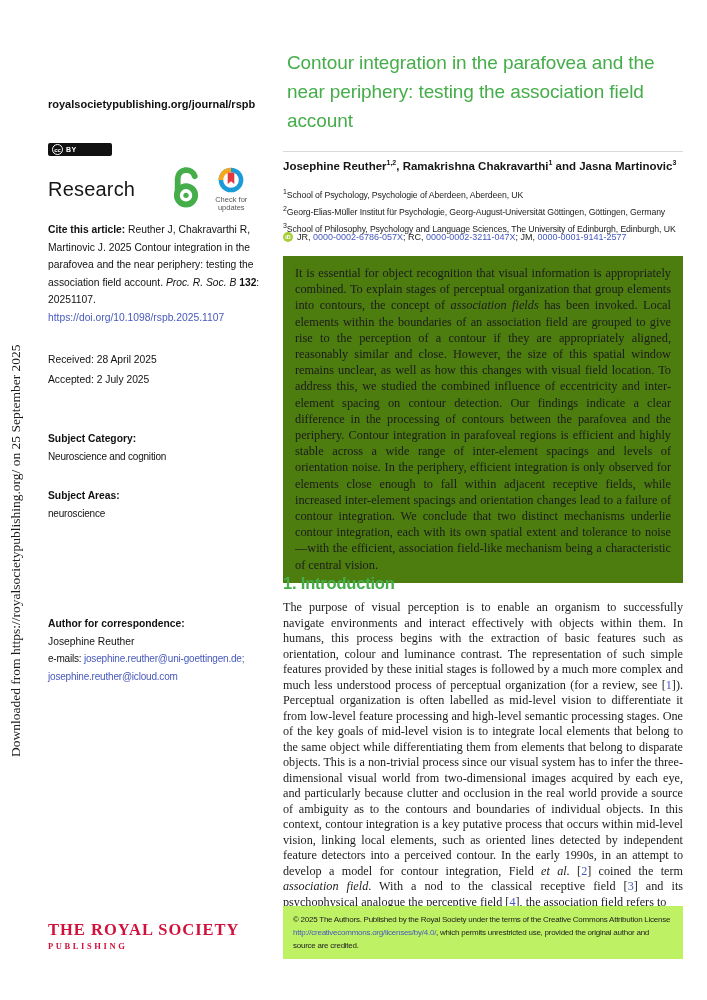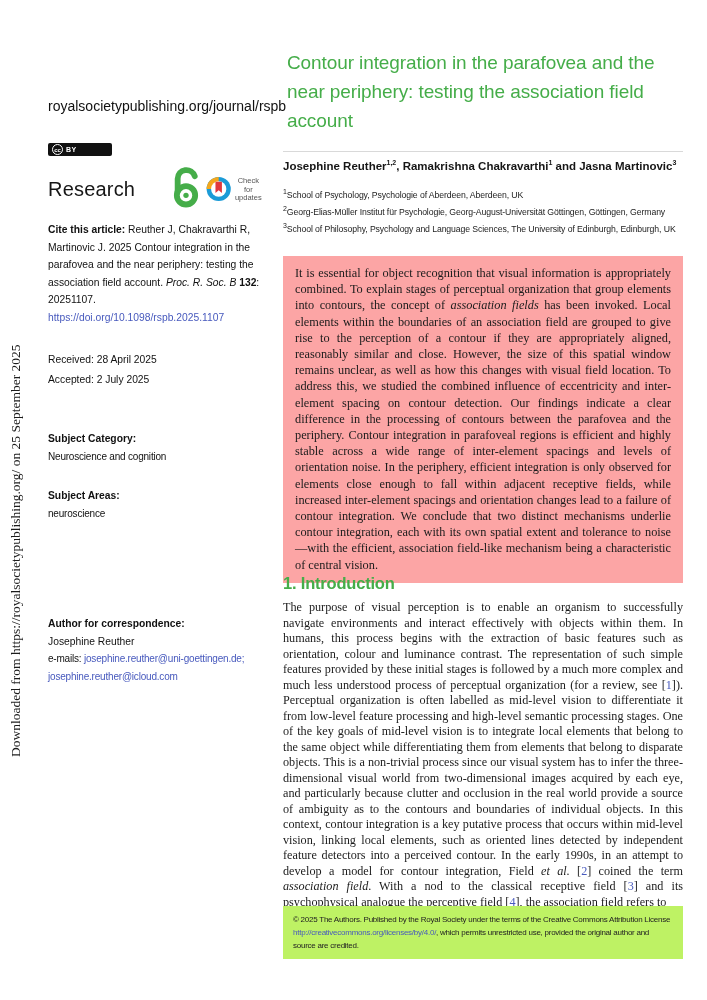--- a/index.html
+++ b/index.html
@@ -9,30 +9,30 @@
   
   .vnote{position:absolute;left:8px;top:757px;transform-origin:0 0;transform:rotate(-90deg);
          white-space:nowrap;font-family:"Liberation Serif",serif;font-size:13.5px;color:#1b1b1b;}
 
   
   .leftcol{position:absolute;left:48px;top:0;width:216px;height:1000px;}
   .rightcol{position:absolute;left:283px;top:0;width:400px;height:1000px;}
 
   
   .journal{position:absolute;top:46px;left:0;font-size:21px;font-weight:bold;color:#45ad49;letter-spacing:0.5px;}
-  .jurl{position:absolute;top:98px;left:0;font-size:14px;font-weight:normal;color:#111;}
+  .jurl{position:absolute;top:98px;left:0;font-size:11px;font-weight:bold;color:#111;}
   .ccbadge{position:absolute;top:143px;left:0;width:64px;height:13px;background:#111;border-radius:2px;
            display:flex;align-items:center;padding:0 4px;box-sizing:border-box;}
   .cc-circ{width:9px;height:9px;border:1px solid #fff;border-radius:50%;color:#fff;font-size:6px;font-weight:bold;
            display:flex;align-items:center;justify-content:center;margin-right:3px;}
   .cc-by{color:#fff;font-size:7px;font-weight:bold;letter-spacing:0.5px;}
   .research-row{position:absolute;top:165px;left:0;width:216px;height:48px;display:flex;align-items:center;}
   .research-label{font-size:20px;color:#161616;letter-spacing:0.2px;}
   .oa-icon{margin-left:36px;}
-  .cfu{margin-left:4px;display:flex;flex-direction:row;align-items:center;}
+  .cfu{margin-left:14px;display:flex;flex-direction:column;align-items:center;}
   .cfu-text{font-size:7.5px;color:#555;line-height:8.5px;text-align:center;margin-top:2px;}
 
   
   .sideblock{position:absolute;left:0;width:216px;font-size:10.3px;line-height:17.5px;color:#111;}
   .sideblock b{font-weight:bold;}
   .side-val{font-size:10px;letter-spacing:-0.2px;}
   .cite{top:221px;}
   .dates{top:350px;line-height:20px;}
   .subjcat{top:430px;}
   .subjareas{top:487px;}
@@ -51,21 +51,21 @@
          font-weight:normal;letter-spacing:-0.1px;}
   .rule{position:absolute;top:151px;left:0;width:400px;height:1px;background:#d9d9d9;}
   .authors{position:absolute;top:159px;left:0;width:400px;font-size:11.5px;font-weight:bold;color:#161616;}
   .authors sup,.affil sup{font-size:7px;}
   .affils{position:absolute;top:185px;left:0;width:400px;font-size:8.7px;line-height:13px;color:#222;
           letter-spacing:-0.1px;white-space:nowrap;}
   .orcid-line{position:absolute;top:232px;left:0;width:400px;font-size:9px;color:#222;display:flex;align-items:center;}
   .orcid-badge{width:10px;height:10px;border-radius:50%;background:#a6ce39;color:#fff;font-size:5.5px;font-weight:bold;
                display:inline-flex;align-items:center;justify-content:center;margin-right:4px;flex:0 0 auto;}
 
-  .abstract{position:absolute;top:256px;left:0;width:400px;box-sizing:border-box;background:#fca5a5;
+  .abstract{position:absolute;top:256px;left:0;width:400px;box-sizing:border-box;background:#4d7c0f;
             padding:9px 12px 10px 12px;font-family:"Liberation Serif",serif;font-size:12.3px;line-height:16.2px;
             text-align:justify;color:#1b1b1b;}
   .sechead{position:absolute;top:574px;left:0;font-size:16.5px;color:#45ad49;font-weight:bold;letter-spacing:-0.2px;}
   .intro{position:absolute;top:600px;left:0;width:400px;font-family:"Liberation Serif",serif;font-size:12.2px;
          line-height:15.5px;text-align:justify;color:#1b1b1b;}
   .refnum{color:#4759bd;}
 
   .footerbox{position:absolute;top:906px;left:0;width:400px;box-sizing:border-box;background:#bef264;
              padding:7px 10px;font-size:8px;line-height:13px;letter-spacing:-0.25px;color:#222;}
 </style>
@@ -129,38 +129,48 @@
     </div>
 
 
     <div class="sideblock corr">
       <b>Author for correspondence:</b><br>
       <span>Josephine Reuther</span><br>
       <span class="side-val">e-mails: </span><span class="link side-val">josephine.reuther@uni-goettingen.de;</span><br>
       <span class="link side-val">josephine.reuther@icloud.com</span>
     </div>
 
+    <div class="rs">
+      <div class="rs-name">THE ROYAL SOCIETY</div>
+      <div class="rs-div">PUBLISHING</div>
+    </div>
 
   </div>
 
   <div class="rightcol">
 
     <h1 class="title" style="margin:4px;">Contour integration in the parafovea and the near periphery: testing the association field account</h1>
     <div class="rule"></div>
 
     <div class="authors">
       <span>Josephine Reuther</span><sup>1,2</sup><span>, </span><span>Ramakrishna Chakravarthi</span><sup>1</sup><span> and </span><span>Jasna Martinovic</span><sup>3</sup>
     </div>
 
     <div class="affils">
       <div class="affil"><sup>1</sup><span>School of Psychology, Psychologie of Aberdeen, Aberdeen, UK</span></div>
       <div class="affil"><sup>2</sup><span>Georg-Elias-Müller Institut für Psychologie, Georg-August-Universität Göttingen, Göttingen, Germany</span></div>
       <div class="affil"><sup>3</sup><span>School of Philosophy, Psychology and Language Sciences, The University of Edinburgh, Edinburgh, UK</span></div>
     </div>
 
+    <div class="orcid-line">
+      <span class="orcid-badge">iD</span>
+      <span>
+        <span>JR, </span><span class="link">0000-0002-6786-057X</span><span>; </span><span>RC, </span><span class="link">0000-0002-3211-047X</span><span>; </span><span>JM, </span><span class="link">0000-0001-9141-2577</span>
+      </span>
+    </div>
 
     <div class="abstract">
       <span>It is essential for object recognition that visual information is appropriately combined. To explain stages of perceptual organization that group elements into contours, the concept of </span><i>association fields</i><span> has been invoked. Local elements within the boundaries of an association field are grouped to give rise to the perception of a contour if they are appropriately aligned, reasonably similar and close. However, the size of this spatial window remains unclear, as well as how this changes with visual field location. To address this, we studied the combined influence of eccentricity and inter-element spacing on contour detection. Our findings indicate a clear difference in the processing of contours between the parafovea and the periphery. Contour integration in parafoveal regions is efficient and highly stable across a wide range of inter-element spacings and levels of orientation noise. In the periphery, efficient integration is only observed for elements close enough to fall within adjacent receptive fields, while increased inter-element spacings and orientation changes lead to a failure of contour integration. We conclude that two distinct mechanisms underlie contour integration, each with its own spatial extent and tolerance to noise—with the efficient, association field-like mechanism being a characteristic of central vision.</span>
     </div>
 
     <div class="sechead">1. Introduction</div>
 
     <div class="intro">
       <span>The purpose of visual perception is to enable an organism to successfully navigate environments and interact effectively with objects within them. In humans, this process begins with the extraction of basic features such as orientation, colour and luminance contrast. The representation of such simple features provided by these initial stages is followed by a much more complex and much less understood process of perceptual organization (for a review, see [</span><span class="refnum">1</span><span>]). Perceptual organization is often labelled as mid-level vision to differentiate it from low-level feature processing and high-level semantic processing stages. One of the key goals of mid-level vision is to integrate local elements that belong to the same object while differentiating them from elements that belong to disparate objects. This is a non-trivial process since our visual system has to infer the three-dimensional visual world from two-dimensional images acquired by each eye, and particularly because clutter and occlusion in the real world provide a source of ambiguity as to the contours and boundaries of individual objects. In this context, contour integration is a key putative process that occurs within mid-level vision, linking local elements, such as oriented lines detected by independent feature detectors into a perceived contour. In the early 1990s, in an attempt to develop a model for contour integration, Field </span><i>et al.</i><span> [</span><span class="refnum">2</span><span>] coined the term </span><i>association field</i><span>. With a nod to the classical receptive field [</span><span class="refnum">3</span><span>] and its psychophysical analogue the perceptive field [</span><span class="refnum">4</span><span>], the association field refers to</span>
     </div>

